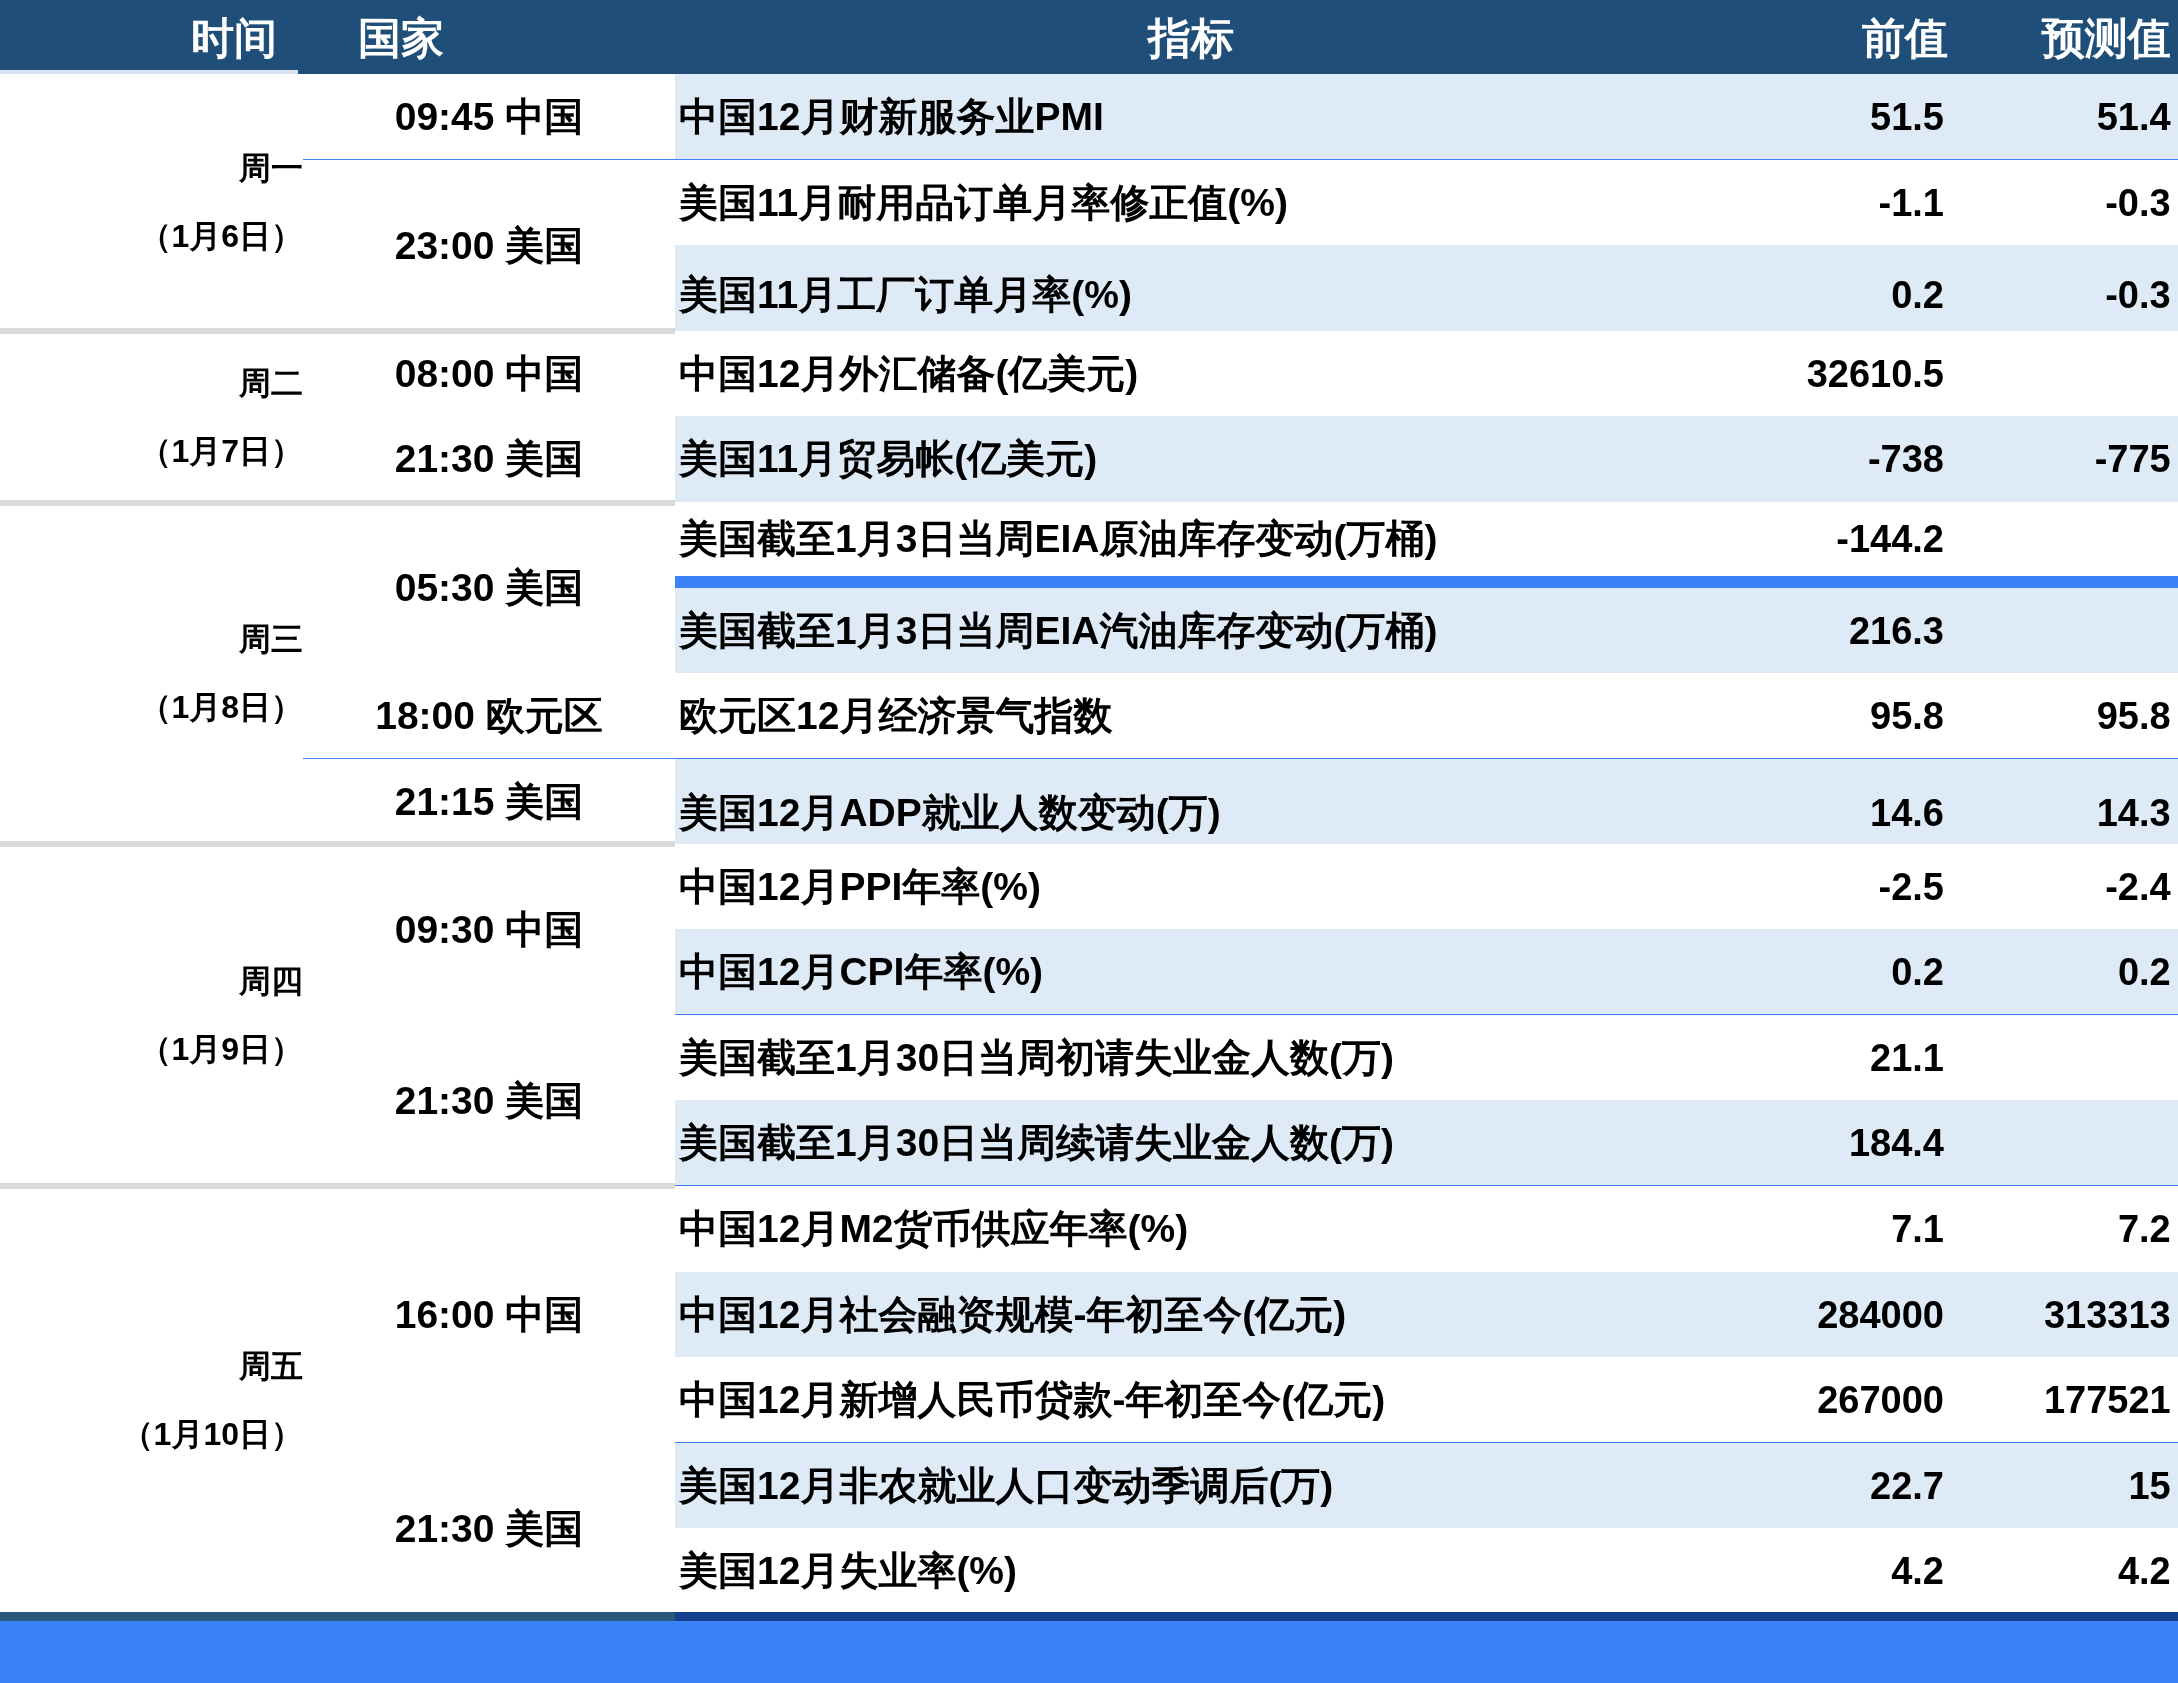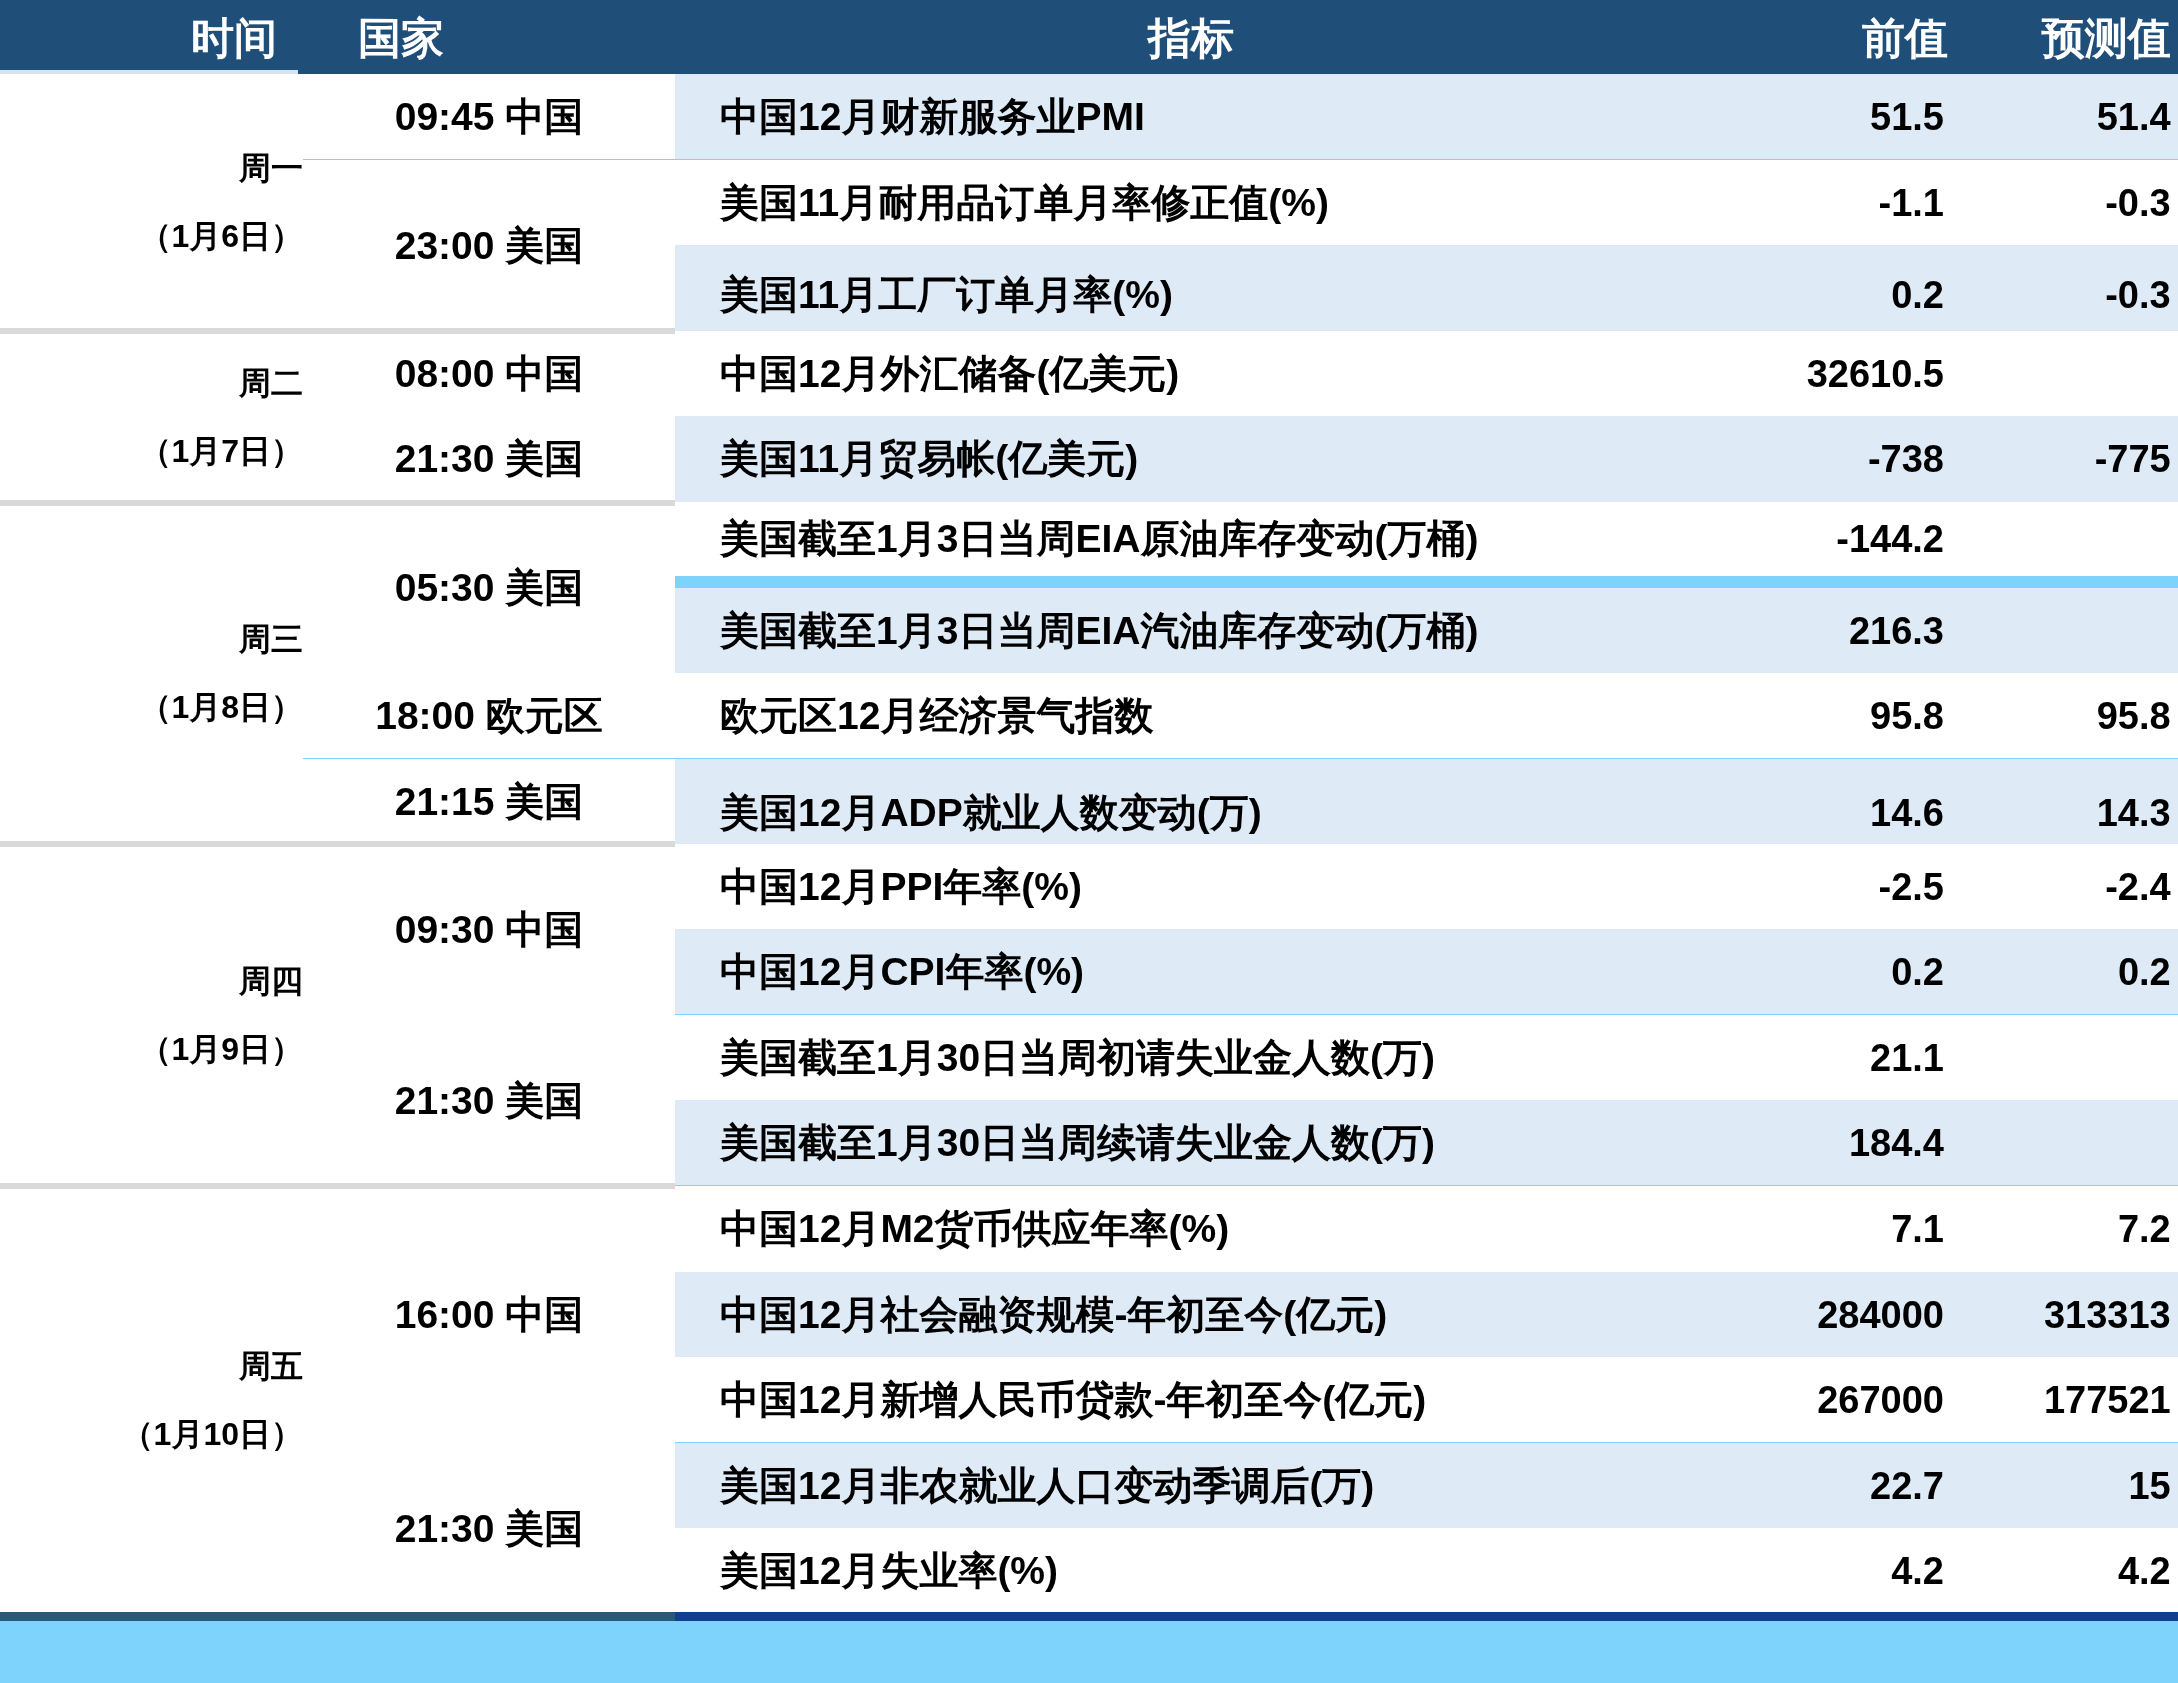--- a/index.html
+++ b/index.html
@@ -1,36 +1,36 @@
 <!DOCTYPE html>
 <html style="font-size:14.7px"><head>
 <meta charset="utf-8">
 <style>
   html,body{margin:0;padding:0;background:#fff;}
   #canvas{
-    position:relative;width:2178px;height:1683px;background:#7dd3fc;overflow:hidden;
+    position:relative;width:2178px;height:1683px;background:#3b82f6;overflow:hidden;
     font-family:"Liberation Sans","DejaVu Sans",sans-serif;color:#000;
   }
   
   .hdr{
     position:absolute;left:0;top:0;width:2178px;height:77px;background:#1F4E79;
     font-family:"Liberation Serif","DejaVu Serif",serif;font-weight:bold;color:#fff;font-size:43px;
   }
   .hdr span{position:absolute;top:50%;transform:translateY(-50%);white-space:nowrap;}
   .hdr .h-time{left:234px;transform:translate(-50%,-50%);}
   .hdr .h-country{left:401px;transform:translate(-50%,-50%);}
   .hdr .h-indicator{left:1191px;transform:translate(-50%,-50%);}
   .hdr .h-prev{right:230px;text-align:right;}
   .hdr .h-fc{right:7.3px;text-align:right;}
   .hdr-underline{position:absolute;left:0;top:70px;width:298px;height:7.3px;background:#D9E2EF;}
   
   .row{position:absolute;left:675px;width:1503px;display:flex;align-items:center;}
   .row.blue{background:#DEEAF6;}
   .row.white{background:#ffffff;}
-  .ind{padding-left:12px;font-size:39px;font-weight:bold;white-space:nowrap;margin-left:33px;}
+  .ind{padding-left:4px;font-size:39px;font-weight:bold;white-space:nowrap;}
   .val{position:absolute;top:50%;transform:translateY(-50%);font-size:38px;font-weight:bold;white-space:nowrap;}
   .prev{right:234px;}
   .fc{right:7.3px;}
   
   .day{
     position:absolute;left:0;width:303px;display:flex;flex-direction:column;
     align-items:flex-end;justify-content:center;font-size:32px;font-weight:bold;line-height:68px;
     background:#ffffff;text-align:center;
   }
   .time{

